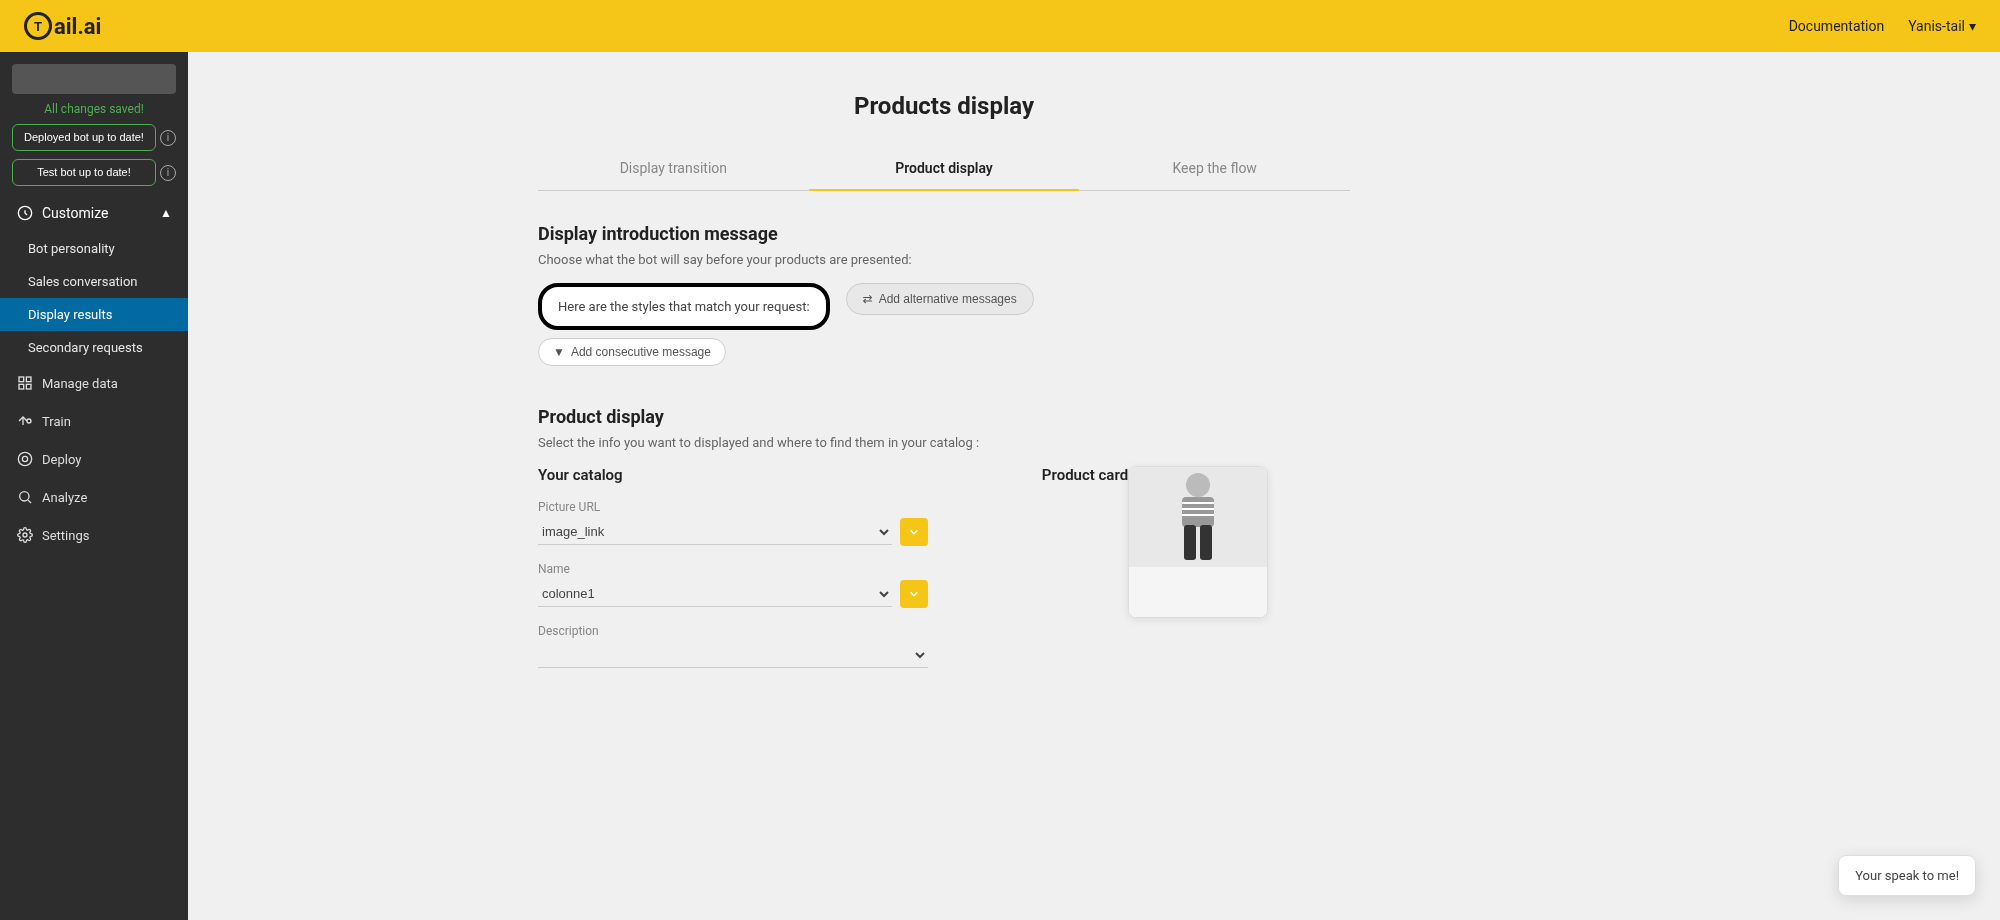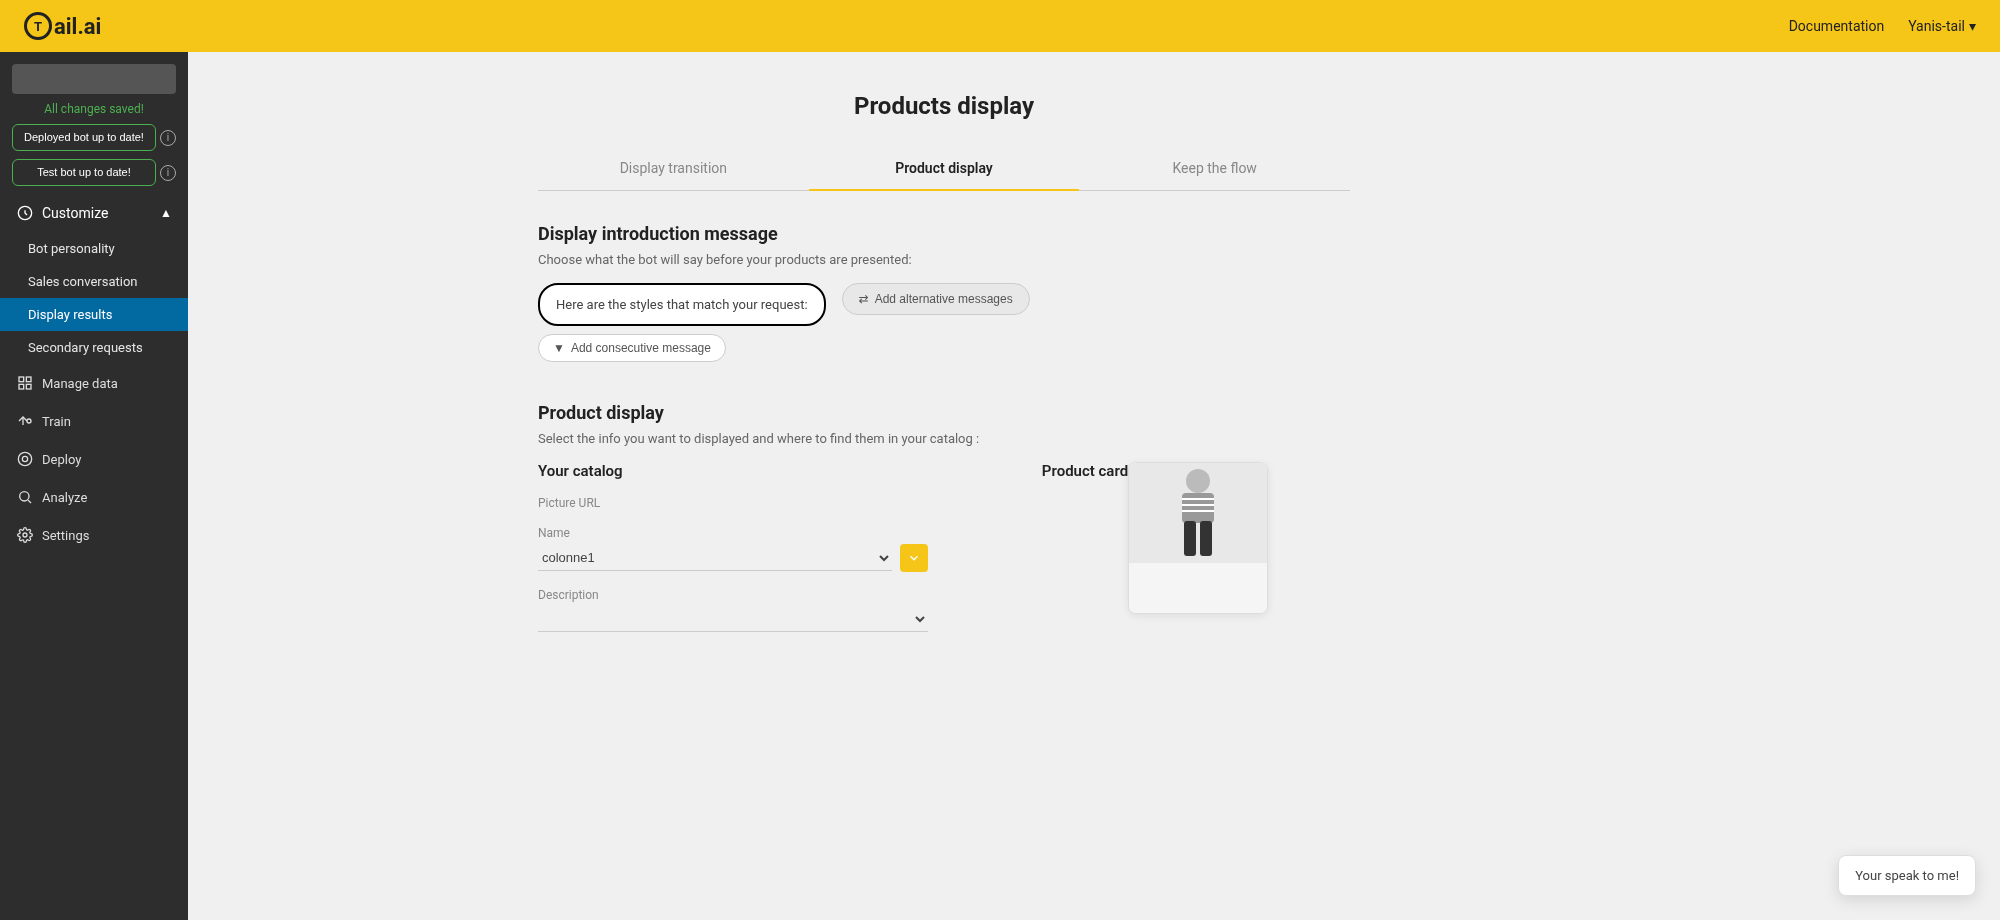--- a/index.html
+++ b/index.html
@@ -225,21 +225,21 @@
     }
 
     .message-bubble-wrapper {
       display: flex;
       flex-direction: column;
       gap: 8px;
     }
 
     .message-bubble {
       background: #fff;
-      border: 2px solid #000000;
+      border: 4px solid #000000;
       border-radius: 20px;
       padding: 12px 16px;
       font-size: 13px;
       color: #444;
       min-width: 220px;
       max-width: 300px;
     }
 
     .add-consecutive-btn {
       display: flex;
@@ -510,20 +510,30 @@
         <h2 class="section-title">Product display</h2>
         <p class="section-subtitle">Select the info you want to displayed and where to find them in your catalog :</p>
 
         <div class="product-display-grid">
 
           <div class="catalog-col">
             <div class="col-label">Your catalog</div>
 
             <div class="catalog-field">
               <label>Picture URL</label>
+              <div class="select-wrapper">
+                <select>
+                  <option>image_link</option>
+                </select>
+                <div class="yellow-toggle">
+                  <svg viewBox="0 0 24 24" fill="none" stroke="#fff" stroke-width="2.5">
+                    <polyline points="6 9 12 15 18 9"></polyline>
+                  </svg>
+                </div>
+              </div>
             </div>
 
             <div class="catalog-field">
               <label>Name</label>
               <div class="select-wrapper">
                 <select>
                   <option>colonne1</option>
                 </select>
                 <div class="yellow-toggle">
                   <svg viewBox="0 0 24 24" fill="none" stroke="#fff" stroke-width="2.5">

